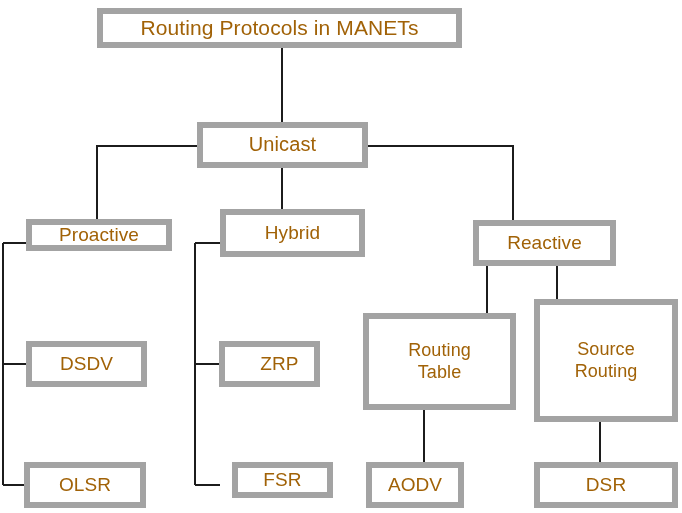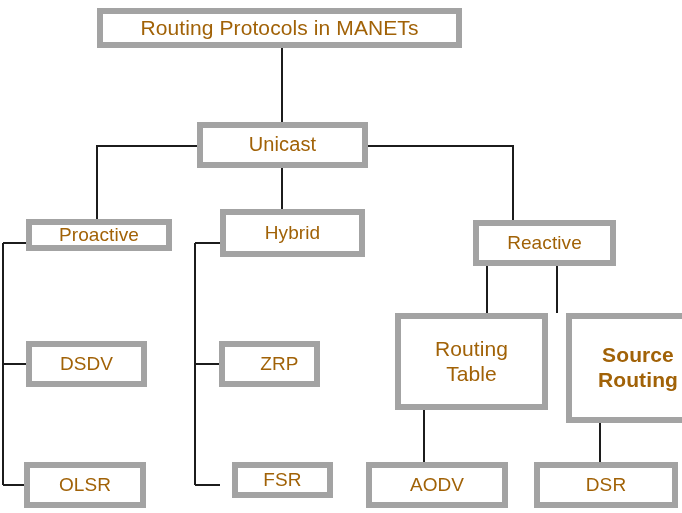--- a/index.html
+++ b/index.html
@@ -35,21 +35,21 @@
     text-align: center;
     color: #a16207;
     line-height: 1.18;
     white-space: pre-line;
     letter-spacing: 0.1px;
   }
   .node-title   { font-size: 21px; }
   .node-l2      { font-size: 20px; }
   .node-l3      { font-size: 19px; }
   .node-leaf    { font-size: 19px; }
-  .node-wide    { font-size: 21px; margin-left: 32px; }
+  .node-wide    { font-size: 18px; }
 </style>
 </head>
 <body>
 
 <div id="diagram-root">
 
   <svg id="wires" viewBox="0 0 682 513" width="682" height="513" xmlns="http://www.w3.org/2000/svg">
     <g stroke="#1c1c1c" stroke-width="2.6" fill="none" shape-rendering="crispEdges">
 
       <path d="M 282 48 L 282 122"></path>
@@ -84,28 +84,28 @@
 
   <div class="node node-l3" style="left:26px; top:219px; width:146px; height:32px;">Proactive</div>
 
   <div class="node node-l3" style="left:220px; top:209px; width:145px; height:48px;">Hybrid</div>
 
   <div class="node node-l3" style="left:437px; top:220px; width:143px; height:46px;margin-left:36px;">Reactive</div>
 
   <div class="node node-wide" style="left:363px; top:313px; width:153px; height:97px;">Routing
 Table</div>
 
-  <div class="node node-wide" style="left:534px; top:313px; width:144px; height:110px;font-weight:bold;">Source
+  <div class="node node-wide" style="left:534px; top:299px; width:144px; height:123px;">Source
 Routing</div>
 
   <div class="node node-leaf" style="left:26px; top:341px; width:121px; height:46px;">DSDV</div>
 
   <div class="node node-leaf" style="left:24px; top:462px; width:122px; height:46px;">OLSR</div>
 
   <div class="node node-leaf" style="left:219px; top:341px; width:101px; height:46px;padding-left:20px;">ZRP</div>
 
   <div class="node node-leaf" style="left:232px; top:462px; width:101px; height:36px;">FSR</div>
 
-  <div class="node node-leaf" style="left:366px; top:462px; width:142px; height:46px;">AODV</div>
+  <div class="node node-leaf" style="left:366px; top:462px; width:98px; height:46px;">AODV</div>
 
   <div class="node node-leaf" style="left:534px; top:462px; width:144px; height:46px;">DSR</div>
 
 </div>
 
 </body></html>

